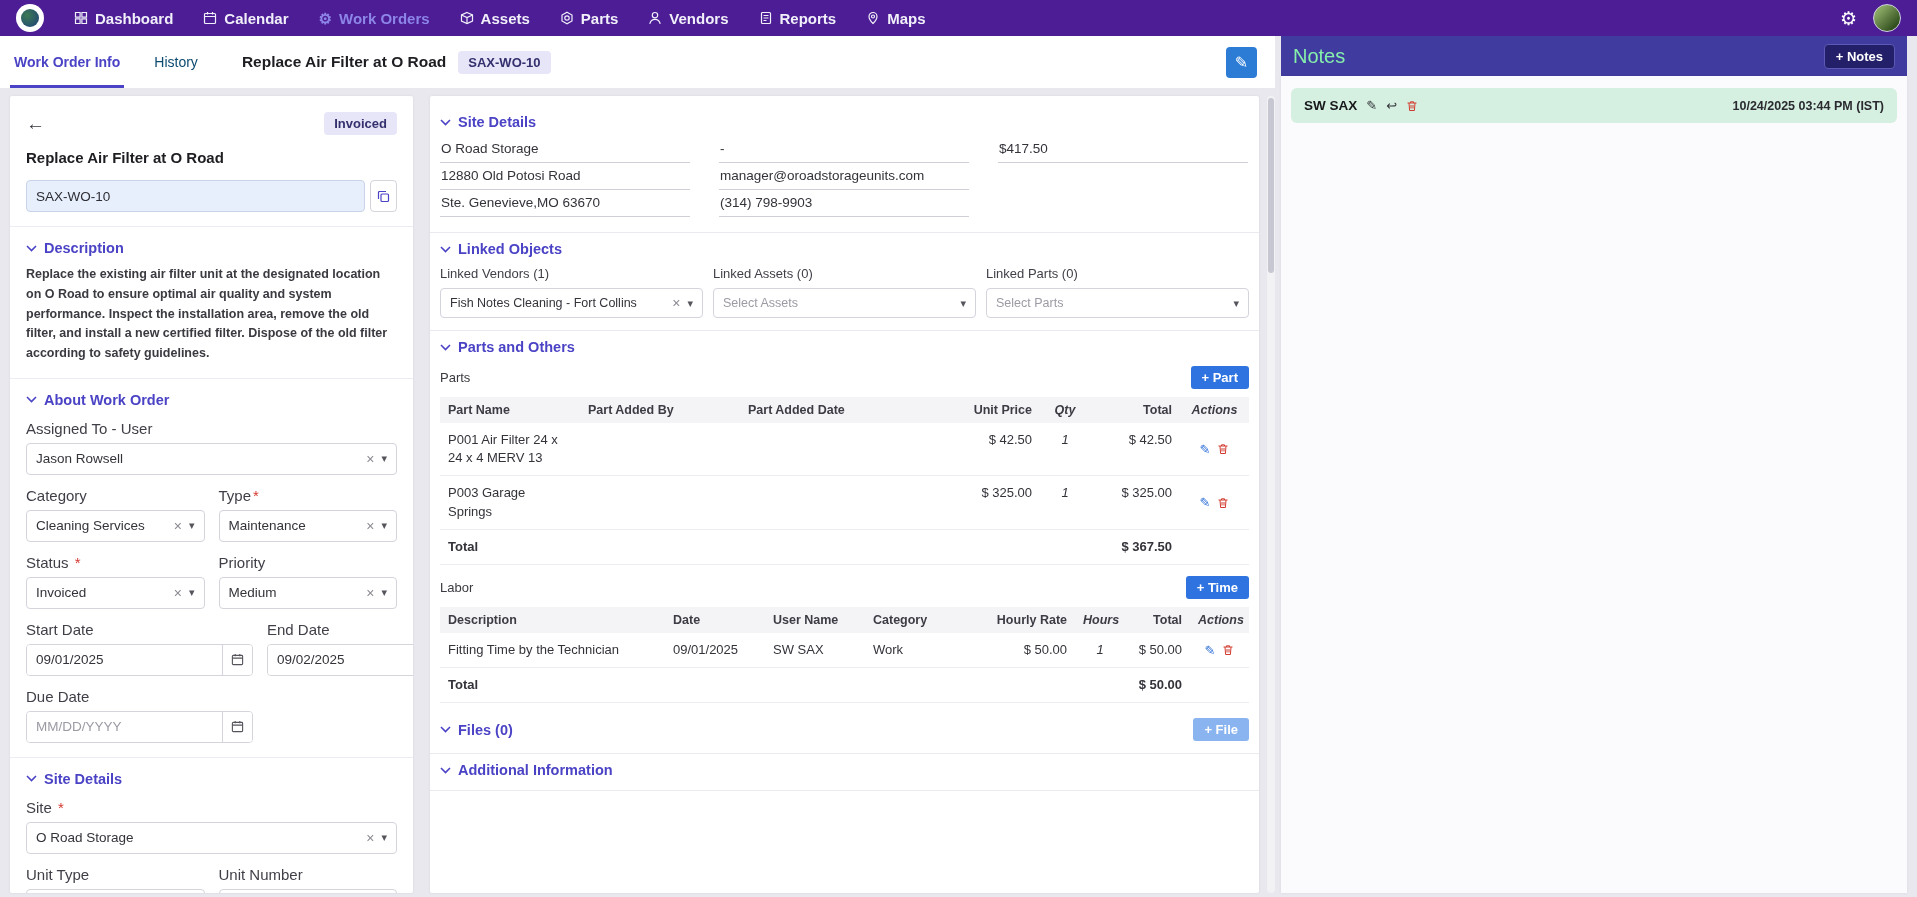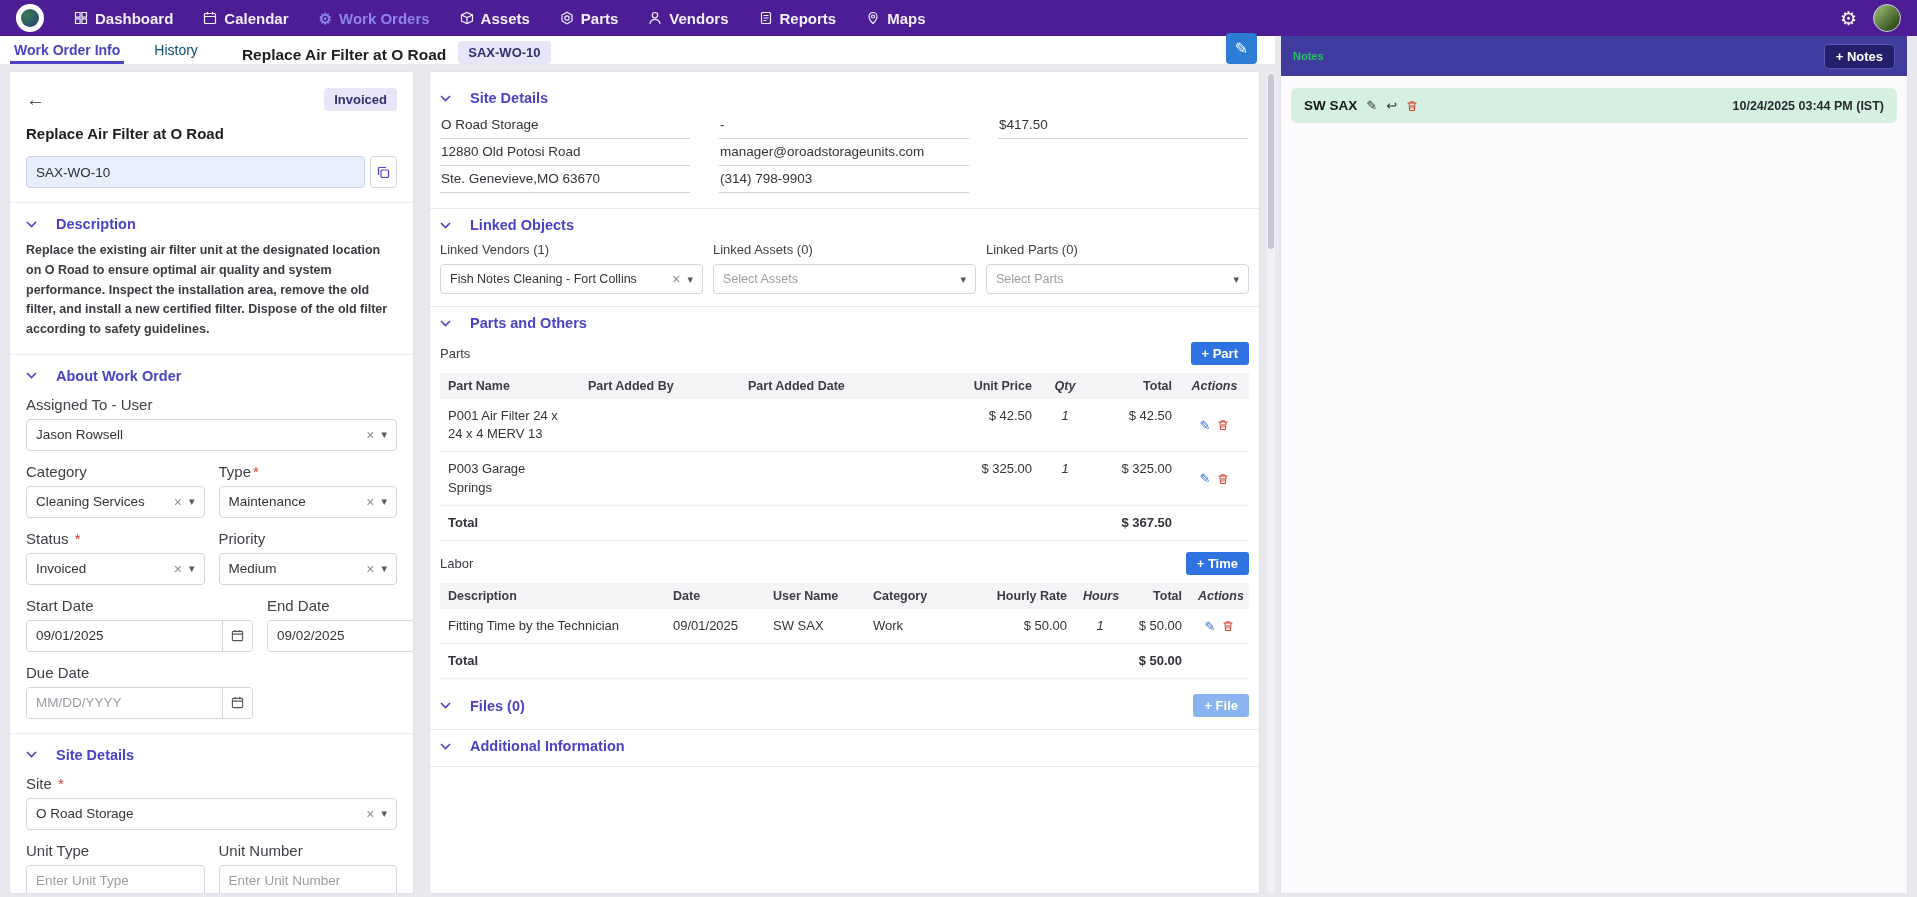--- a/index.html
+++ b/index.html
@@ -17,21 +17,21 @@
   .nav-item.active { color:#8d85e8; }
   .nav-item svg, .nav-item .glyph { display:block; }
   .nav-item .glyph { font-size:15px; line-height:1; }
   .top-right { margin-left:auto; display:flex; align-items:center; gap:16px; }
   .gear-glyph { color:#fff; font-size:19px; line-height:1; }
   .avatar { width:28px; height:28px; border-radius:50%; background:linear-gradient(135deg,#8aa864 20%,#33511f 80%); border:1px solid #cfcfe2; }
 
   
   .main { display:flex; height:857px; }
   .work-area { width:1275px; display:flex; flex-direction:column; }
-  .subbar { height:28px; background:#fff; display:flex; align-items:flex-end; padding-left:10px; }
+  .subbar { height:52px; background:#fff; display:flex; align-items:center; padding-left:10px; }
   .tab { height:100%; display:flex; align-items:center; padding:0 4px; margin-right:26px; font-size:14px; }
   .tab.active { color:#4b43c5; font-weight:700; box-shadow:inset 0 -3px 0 #4b43c5; }
   .tab.plain { color:#0c4a6e; }
   .wo-title { font-size:15.5px; font-weight:700; color:#1d1d22; margin-left:14px; }
   .pill { background:#e7e5f8; color:#34306e; font-size:13px; font-weight:600; padding:4px 10px; border-radius:4px; }
   .subbar .pill { margin-left:12px; }
   .edit-btn { margin-left:auto; margin-right:18px; width:31px; height:31px; border-radius:4px; background:#2c7cd6; color:#fff; font-size:16px; display:flex; align-items:center; justify-content:center; }
 
   .panels { display:flex; margin-top:8px; flex:1; min-height:0; }
   .panel { background:#fff; border-radius:2px; box-shadow:0 0 3px rgba(0,0,0,.07); overflow:hidden; }
@@ -39,21 +39,21 @@
   
   .left-panel { width:403px; margin-left:10px; padding:16px 16px 0; font-size:13.5px; }
   .lrow { display:flex; align-items:center; justify-content:space-between; }
   .back { font-size:19px; color:#33333a; line-height:1; }
   .l-title { font-size:15px; font-weight:700; color:#1d1d22; margin-top:14px; }
   .wo-input-row { display:flex; align-items:center; margin-top:14px; }
   .wo-wrap { flex:1; display:flex; height:32px; border:1px solid #c9d4e8; border-radius:4px; background:#e7effc; overflow:hidden; }
   .wo-wrap input { flex:1; border:none; background:transparent; padding:0 9px; font-size:13.5px; color:#2d2d34; min-width:0; }
   .copy-btn { width:27px; height:32px; margin-left:5px; border:1px solid #d4d4dc; border-radius:4px; background:#fff; display:flex; align-items:center; justify-content:center; }
   .lsep { border-top:1px solid #ececf2; margin:14px -16px 0; }
-  .sec-head { display:flex; align-items:center; gap:19px; color:#4b43c5; font-size:14.5px; font-weight:700; margin-top:13px; }
+  .sec-head { display:flex; align-items:center; gap:7px; color:#4b43c5; font-size:14.5px; font-weight:700; margin-top:13px; }
   .sec-head svg { flex:none; }
   .desc-text { font-size:12.5px; font-weight:600; color:#3a3a40; line-height:1.58; margin-top:9px; }
   .flabel { font-size:15px; color:#3f3f47; margin:12px 0 6px; }
   .req { color:#d3382f; margin-left:2px; }
   .control { height:32px; border:1px solid #d4d4dc; border-radius:4px; display:flex; align-items:center; padding:0 9px; background:#fff; font-size:13.5px; color:#33333a; }
   .control .val { flex:1; white-space:nowrap; overflow:hidden; text-overflow:ellipsis; }
   .control .val.ph { color:#9b9ba4; }
   .clear-x { color:#8a8a92; font-size:14px; margin:0 7px 0 6px; line-height:1; }
   .chev { color:#55555c; font-size:11px; line-height:1; }
   .row2 { display:grid; grid-template-columns:1fr 1fr; column-gap:14px; }
@@ -90,21 +90,21 @@
   .files-row { display:flex; justify-content:space-between; align-items:center; margin-top:15px; }
   .mid-panel .sec-head.inline { margin-top:0; }
 
   
   .scroll-strip { width:8px; margin-left:8px; background:#f2f2f5; border-radius:4px; }
   .scroll-thumb { width:6px; height:175px; margin:2px auto 0; background:#c7c7d1; border-radius:3px; }
 
   
   .notes-col { flex:1; margin:0 10px 0 6px; display:flex; flex-direction:column; }
   .notes-header { height:40px; background:#403c9f; display:flex; align-items:center; justify-content:space-between; padding:0 12px; }
-  .notes-title { color:#22c55e; font-size:11px; font-weight:700; }
+  .notes-title { color:#86efac; font-size:20px; font-weight:400; }
   .notes-add { background:#232069; border:1px solid #5c58b5; color:#fff; font-size:13px; font-weight:600; padding:4px 11px; border-radius:4px; }
   .notes-body { flex:1; background:#fbfbfd; padding:12px 10px; box-shadow:0 0 3px rgba(0,0,0,.06); }
   .note-card { background:#d5f0e0; border-radius:6px; padding:10px 13px; }
   .note-head { display:flex; align-items:center; gap:9px; }
   .note-author { font-weight:700; font-size:13.5px; color:#17171c; }
   .note-ico { color:#33333a; font-size:13px; line-height:1; }
   .note-time { margin-left:auto; font-size:12.5px; font-weight:600; color:#2a2a30; }
   .note-text { margin-top:6px; font-size:12px; font-weight:600; color:#26262c; line-height:1.6; }
 </style>
 </head>

